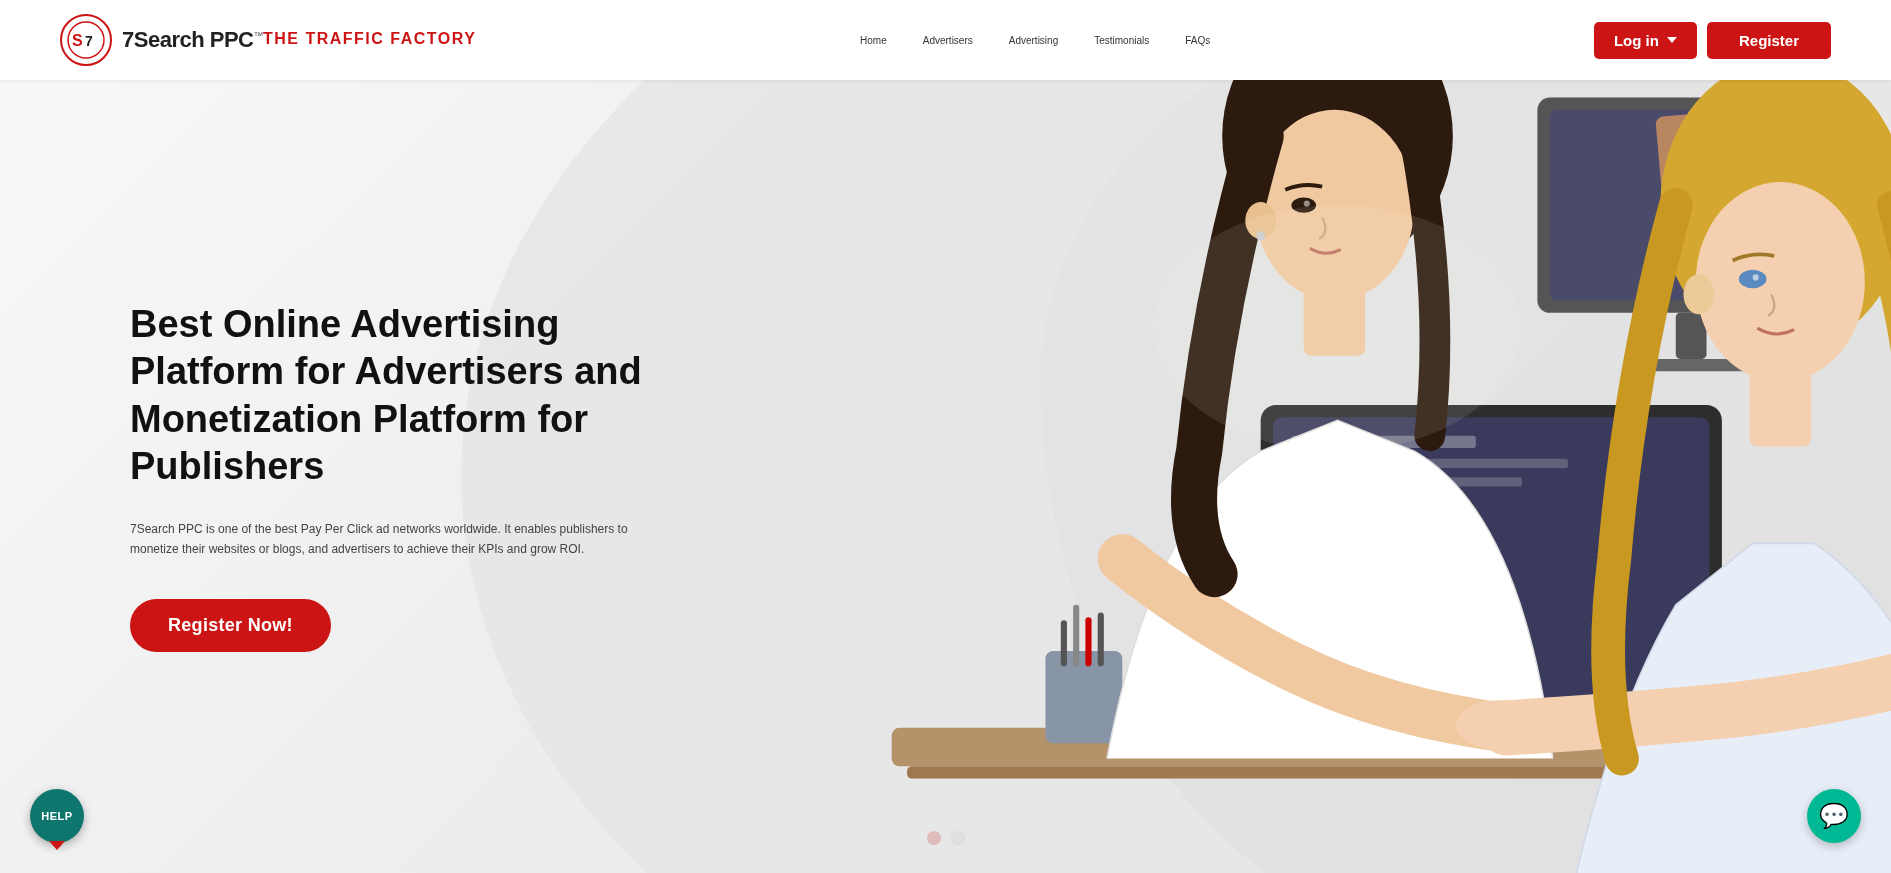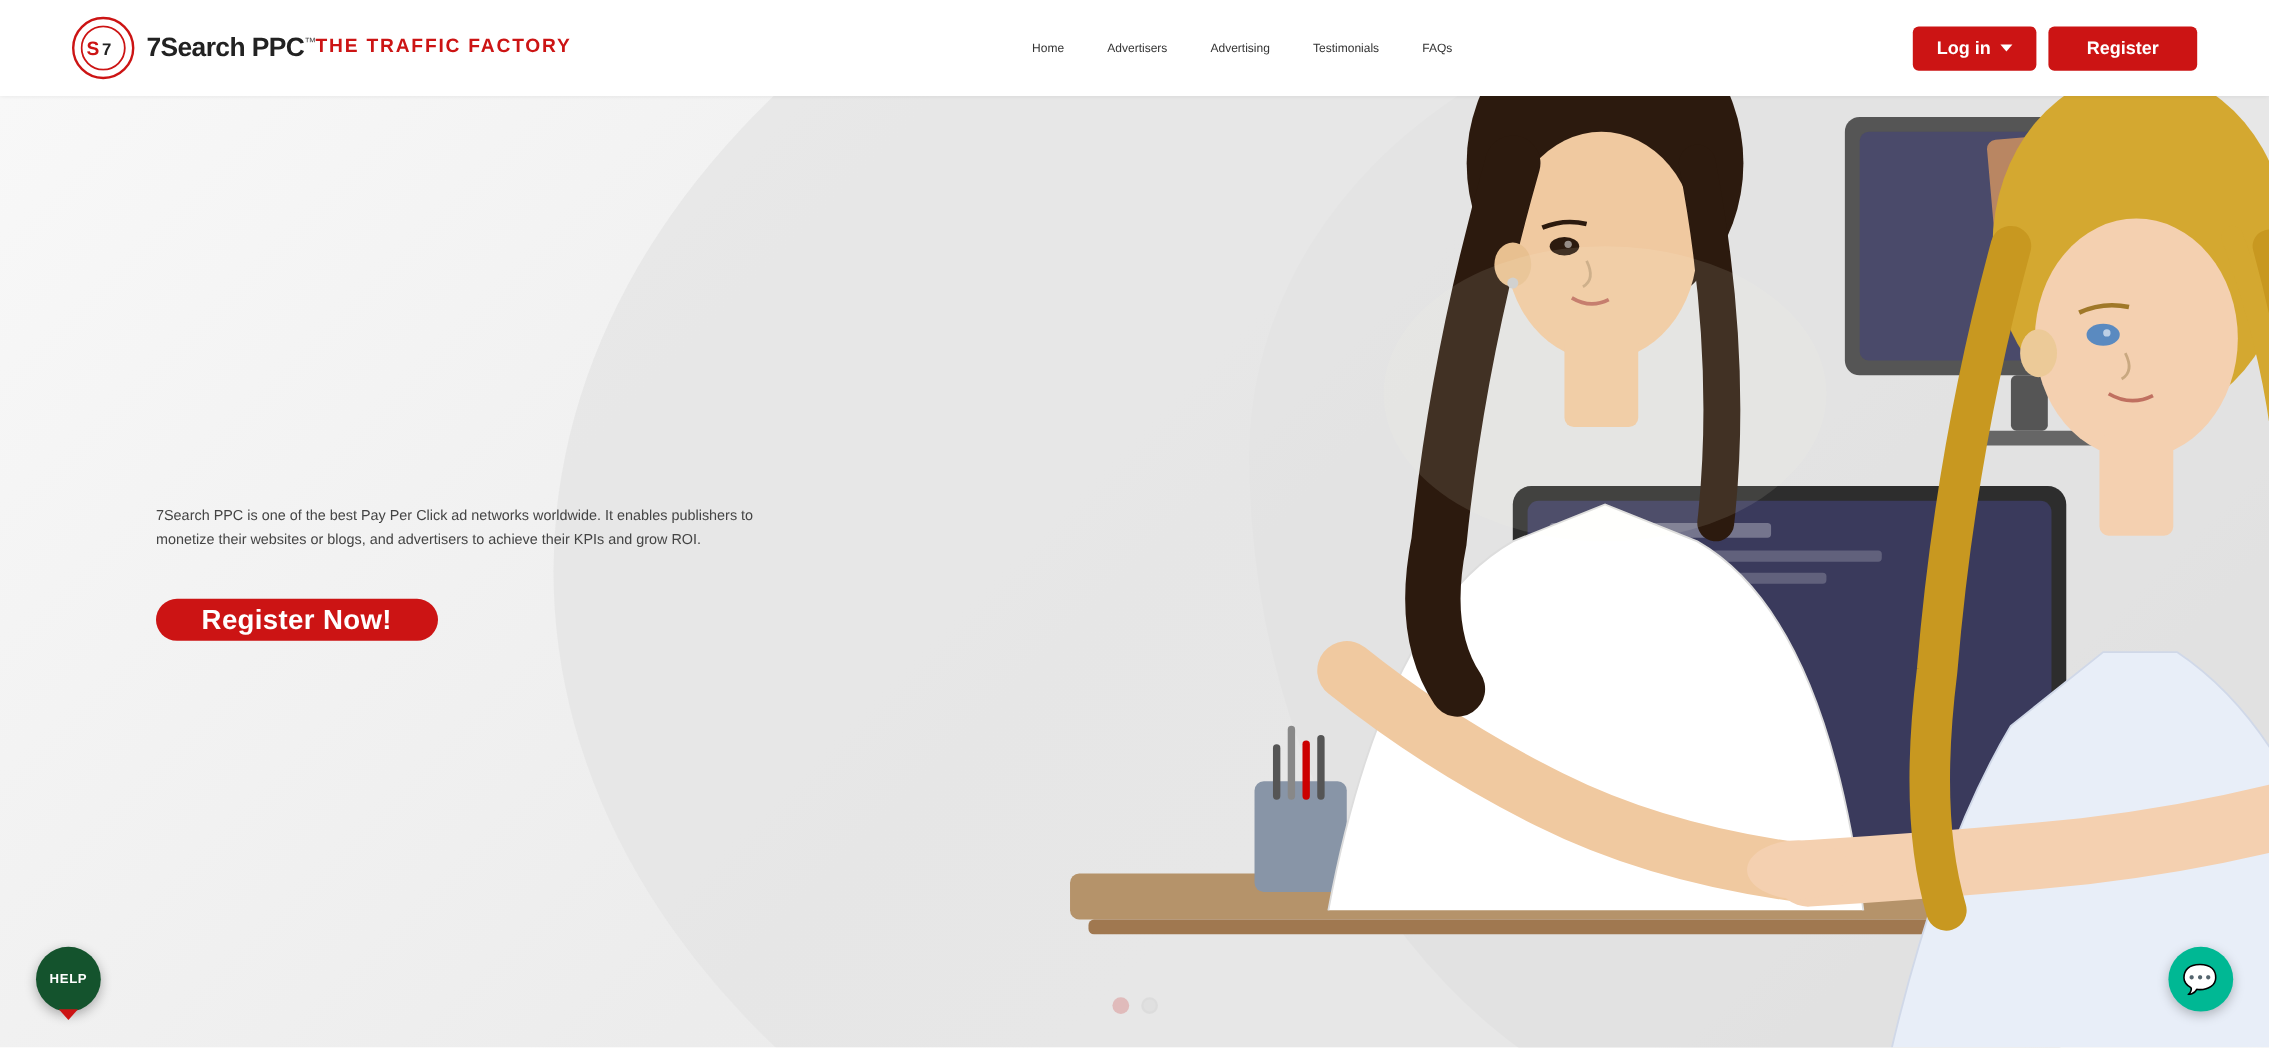--- a/index.html
+++ b/index.html
@@ -137,23 +137,23 @@
       font-size: 12px;
       color: #444;
       line-height: 1.7;
       max-width: 540px;
       margin-bottom: 40px;
     }
     .btn-register-now {
       background: #cc1414;
       color: #fff;
       border: none;
-      padding: 4px 38px;
+      padding: 16px 38px;
       border-radius: 40px;
-      font-size: 23px;
+      font-size: 18px;
       font-weight: 700;
       cursor: pointer;
       letter-spacing: 0.3px;
     }
 
     
     .carousel-dots {
       position: absolute;
       bottom: 28px;
       left: 50%;
@@ -172,21 +172,21 @@
     .dot-inactive { background: #ccc; border: 2px solid #bbb; }
 
     
     .help-btn {
       position: fixed;
       bottom: 30px;
       left: 30px;
       width: 54px;
       height: 54px;
       border-radius: 50%;
-      background: #14532d;
+      background: #0f766e;
       color: #fff;
       font-size: 11px;
       font-weight: 800;
       display: flex;
       align-items: center;
       justify-content: center;
       cursor: pointer;
       z-index: 999;
       letter-spacing: 0.5px;
       box-shadow: 0 3px 10px rgba(0,0,0,0.3);
@@ -372,20 +372,21 @@
 
       <path d="M 1152 278 Q 1157 288 1150 292" stroke="#c9a880" stroke-width="1.5" fill="none"></path>
 
       <path d="M 1143 300 Q 1155 307 1167 301" stroke="#c07060" stroke-width="2" fill="none"></path>
 
       <ellipse cx="870" cy="300" rx="120" ry="80" fill="rgba(255,255,240,0.1)"></ellipse>
     </svg>
   </div>
 
   <div class="hero-content">
+    <h1 class="hero-title">Best Online Advertising Platform for Advertisers and Monetization Platform for Publishers</h1>
     <p class="hero-description">7Search PPC is one of the best Pay Per Click ad networks worldwide. It enables publishers to monetize their websites or blogs, and advertisers to achieve their KPIs and grow ROI.</p>
     <button class="btn-register-now">Register Now!</button>
   </div>
 
   <div class="carousel-dots">
     <span class="dot dot-active"></span>
     <span class="dot dot-inactive"></span>
   </div>
 </section>
 

